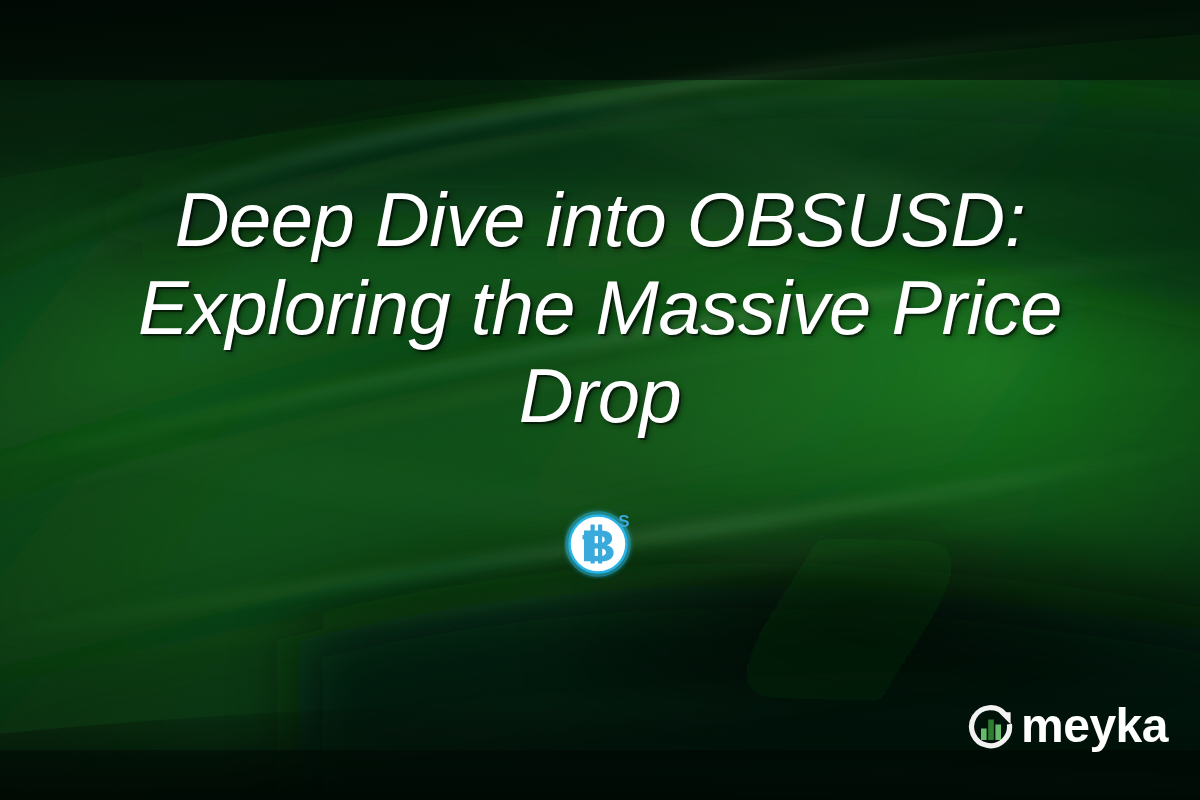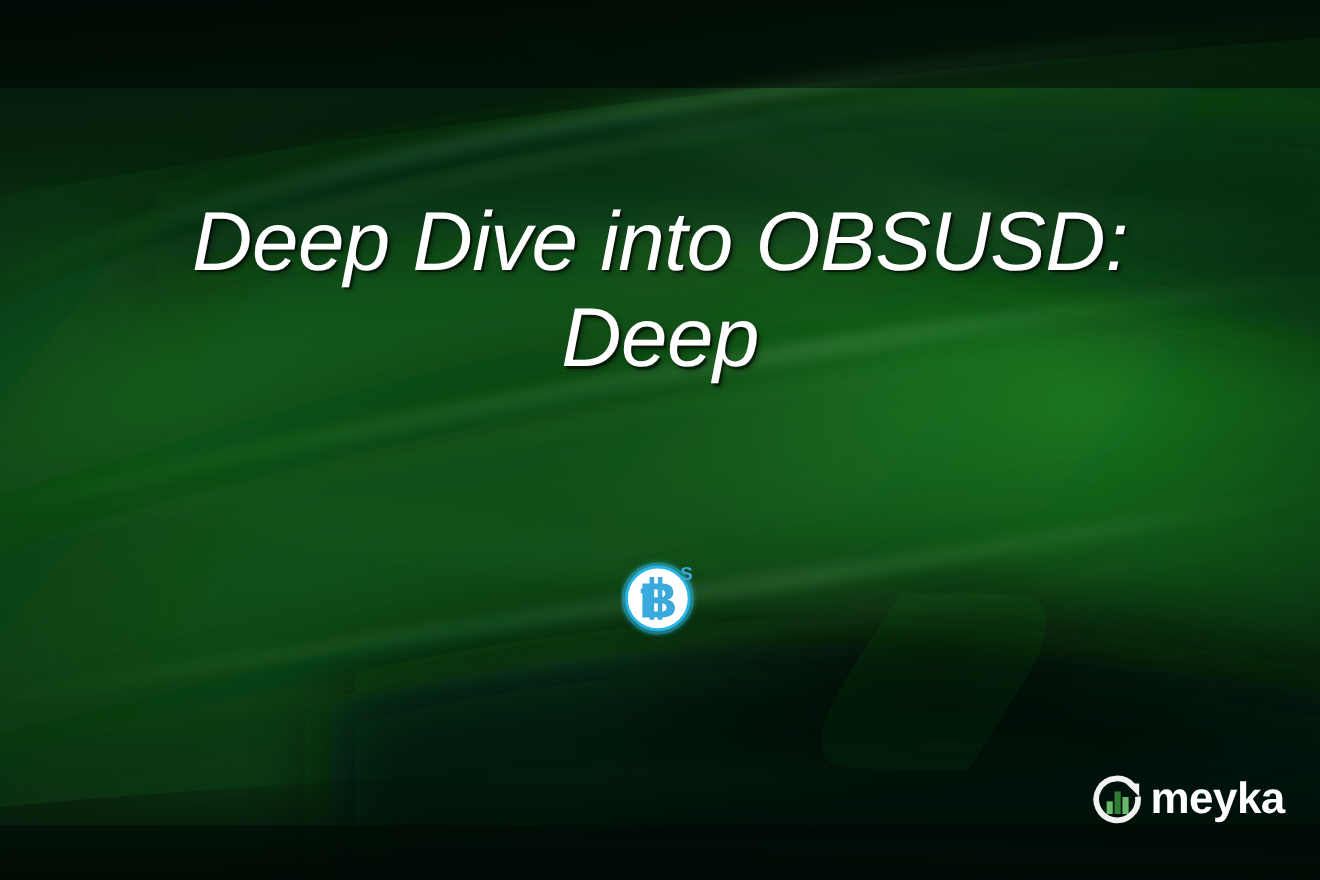--- a/index.html
+++ b/index.html
@@ -76,21 +76,21 @@
     display:flex;
     align-items:center;
     gap:6px;
     z-index:6;
   }
   #brand-mark { width:48px; height:48px; display:block; flex:0 0 auto; }
   #brand-wordmark {
     color:#ffffff;
     font-family:"Liberation Sans", sans-serif;
     font-weight:700;
-    font-size:40px;
+    font-size:48px;
     line-height:40px;
     letter-spacing:-0.5px;
   }
 </style>
 </head>
 <body>
 
 <div id="banner">
 
   <svg id="bg-art" viewBox="0 0 1200 800" preserveAspectRatio="none" aria-hidden="true">
@@ -193,21 +193,22 @@
     <path d="M -40 770 C 340 740, 760 700, 1240 650" fill="none" stroke="url(#gWisp2)" stroke-width="2.5" opacity="0.5" filter="url(#softBlurBig)"></path>
     <path d="M 840 420 C 960 520, 1080 620, 1240 740" fill="none" stroke="url(#gWisp2)" stroke-width="2" opacity="0.45" filter="url(#softBlurBig)"></path>
     <path d="M 300 520 C 520 600, 760 660, 1240 720" fill="none" stroke="url(#gWisp2)" stroke-width="2" opacity="0.4" filter="url(#softBlurBig)"></path>
 
     <rect x="0" y="0" width="1200" height="80" fill="#000402" opacity="0.5"></rect>
     <rect x="0" y="750" width="1200" height="50" fill="#000402" opacity="0.45"></rect>
   </svg>
 
   <div id="title-block">
     <span class="title-line">Deep Dive into OBSUSD:</span>
-    <span class="title-line">Deep</span>
+    <span class="title-line">Exploring the Massive Price</span>
+    <span class="title-line">Drop</span>
   </div>
 
   <div id="coin-badge">
     <svg viewBox="0 0 72 72" aria-hidden="true">
       <defs>
         <filter id="coinGlow" x="-40%" y="-40%" width="180%" height="180%">
           <feGaussianBlur stdDeviation="2.2" result="b"></feGaussianBlur>
           <feMerge>
             <feMergeNode in="b"></feMergeNode>
             <feMergeNode in="SourceGraphic"></feMergeNode>

